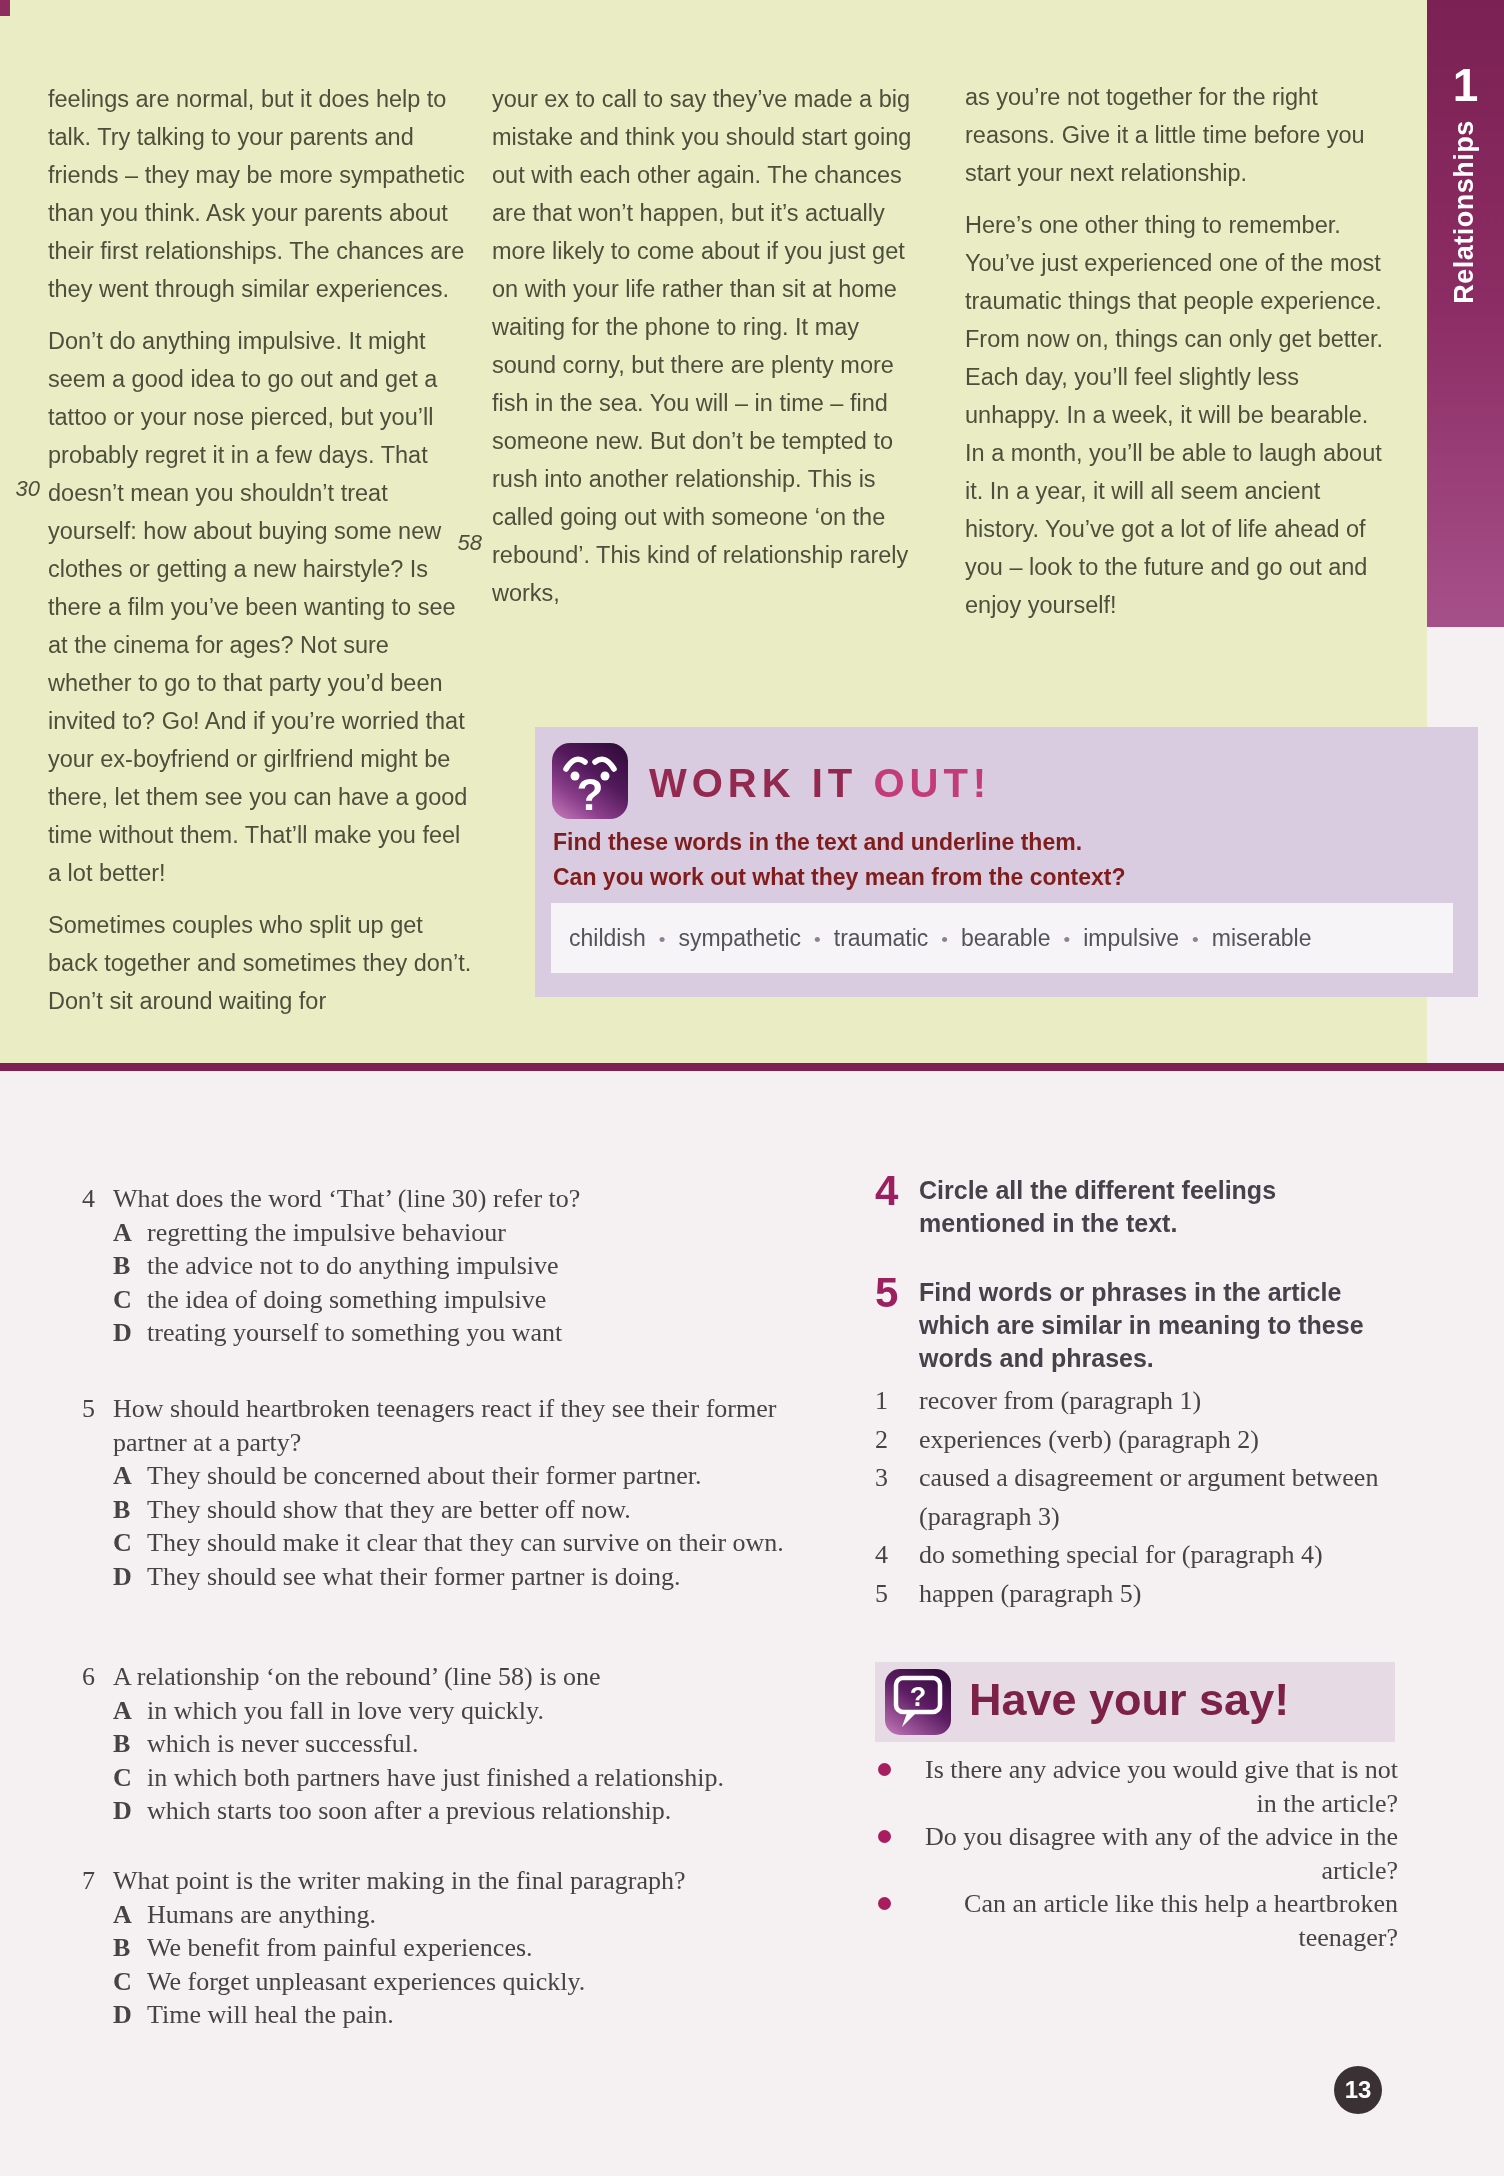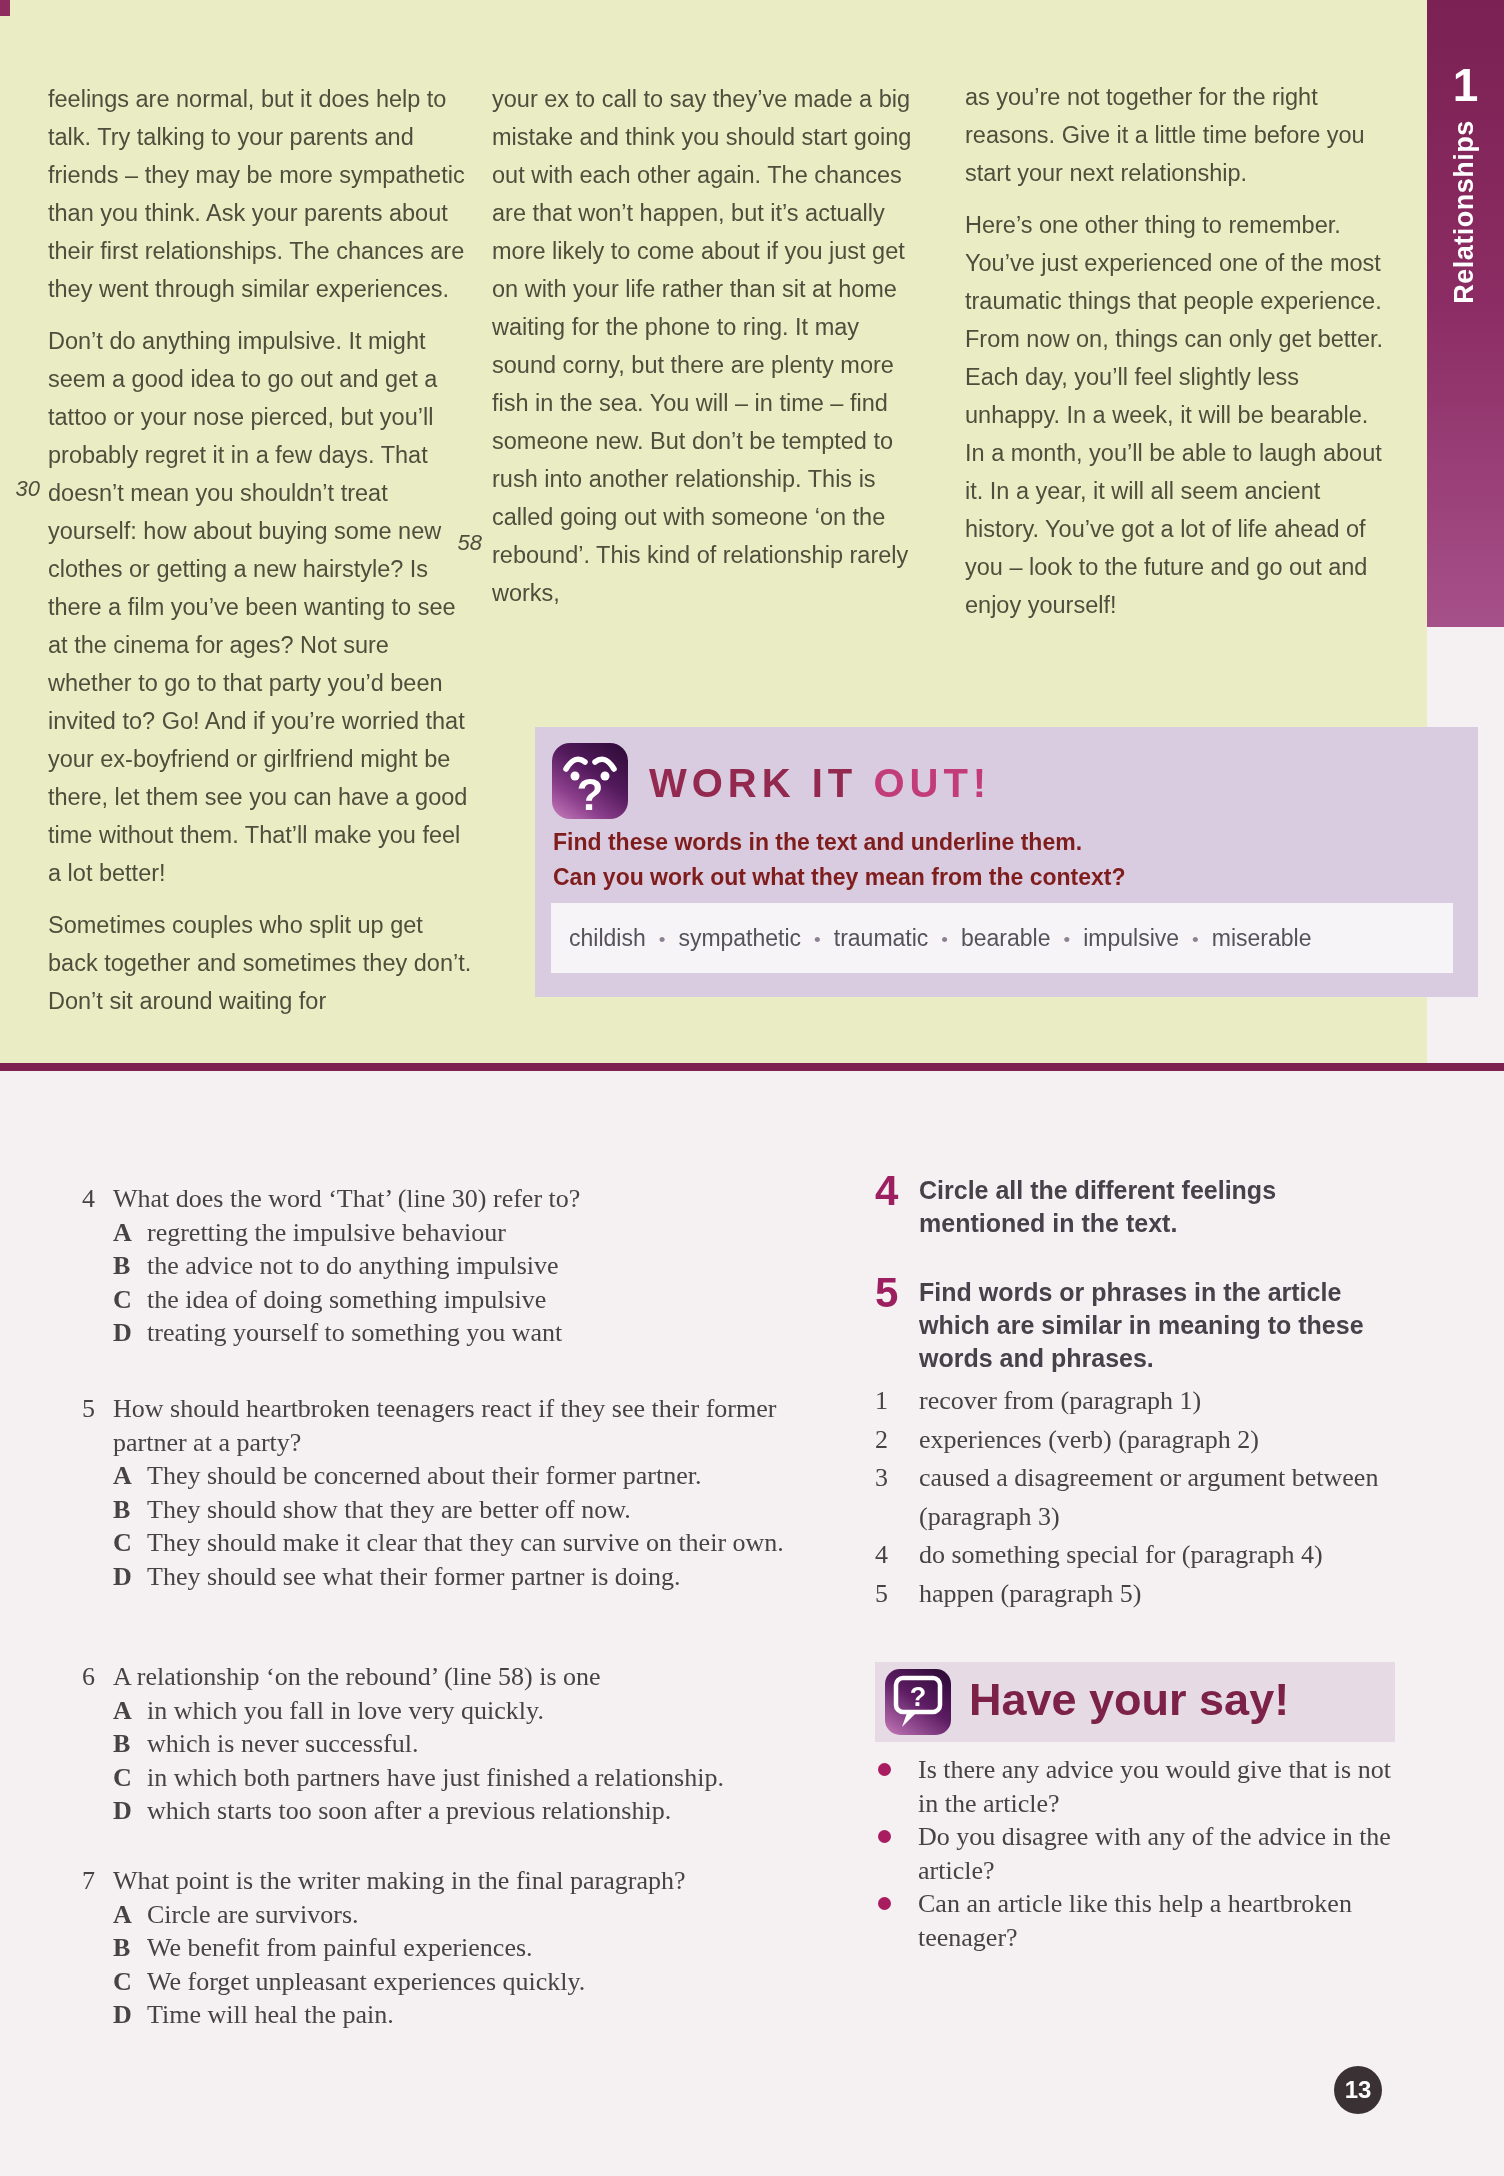--- a/index.html
+++ b/index.html
@@ -97,21 +97,21 @@
     position:absolute;left:10px;top:7px;width:66px;height:66px;border-radius:15px;
     background:linear-gradient(215deg,#330d3c 10%,#5c1c62 48%,#a55da0 85%,#c87fbd 100%);
   }
   .hys-title{position:absolute;left:94px;top:12px;font-weight:800;font-size:45px;color:#7c2147;}
 
   .hys-bullets{position:absolute;left:878px;top:1753px;width:520px;
                font-family:"Liberation Serif",serif;font-size:26px;line-height:33.5px;color:#474344;}
   .hb{display:flex;}
   .hb-dot{width:13px;height:13px;border-radius:50%;background:#a81d5f;flex:none;
           margin:10px 27px 0 0;}
-  .hb-text{flex:1;}
+  .hb-text{flex:1;text-align:right;}
 
   .page-num{
     position:absolute;left:1334px;top:2066px;width:48px;height:48px;border-radius:50%;
     background:#3a3134;color:#ffffff;font-weight:700;font-size:24px;
     display:flex;align-items:center;justify-content:center;
   }
 </style>
 </head>
 <body>
 
@@ -240,21 +240,21 @@
       </div>
   </div>
 
   <div class="mcq" style="top:1864px">
     <div class="qrow">
       <span class="q-num">7</span>
       <span class="q-text">What point is the writer making in the final paragraph?</span>
     </div>
     <div class="opt">
         <span class="opt-letter">A</span>
-        <span class="opt-text">Circle are survivors.</span>
+        <span class="opt-text">Humans are anything.</span>
       </div>
     <div class="opt">
         <span class="opt-letter">B</span>
         <span class="opt-text">We benefit from painful experiences.</span>
       </div>
     <div class="opt">
         <span class="opt-letter">C</span>
         <span class="opt-text">We forget unpleasant experiences quickly.</span>
       </div>
     <div class="opt">

